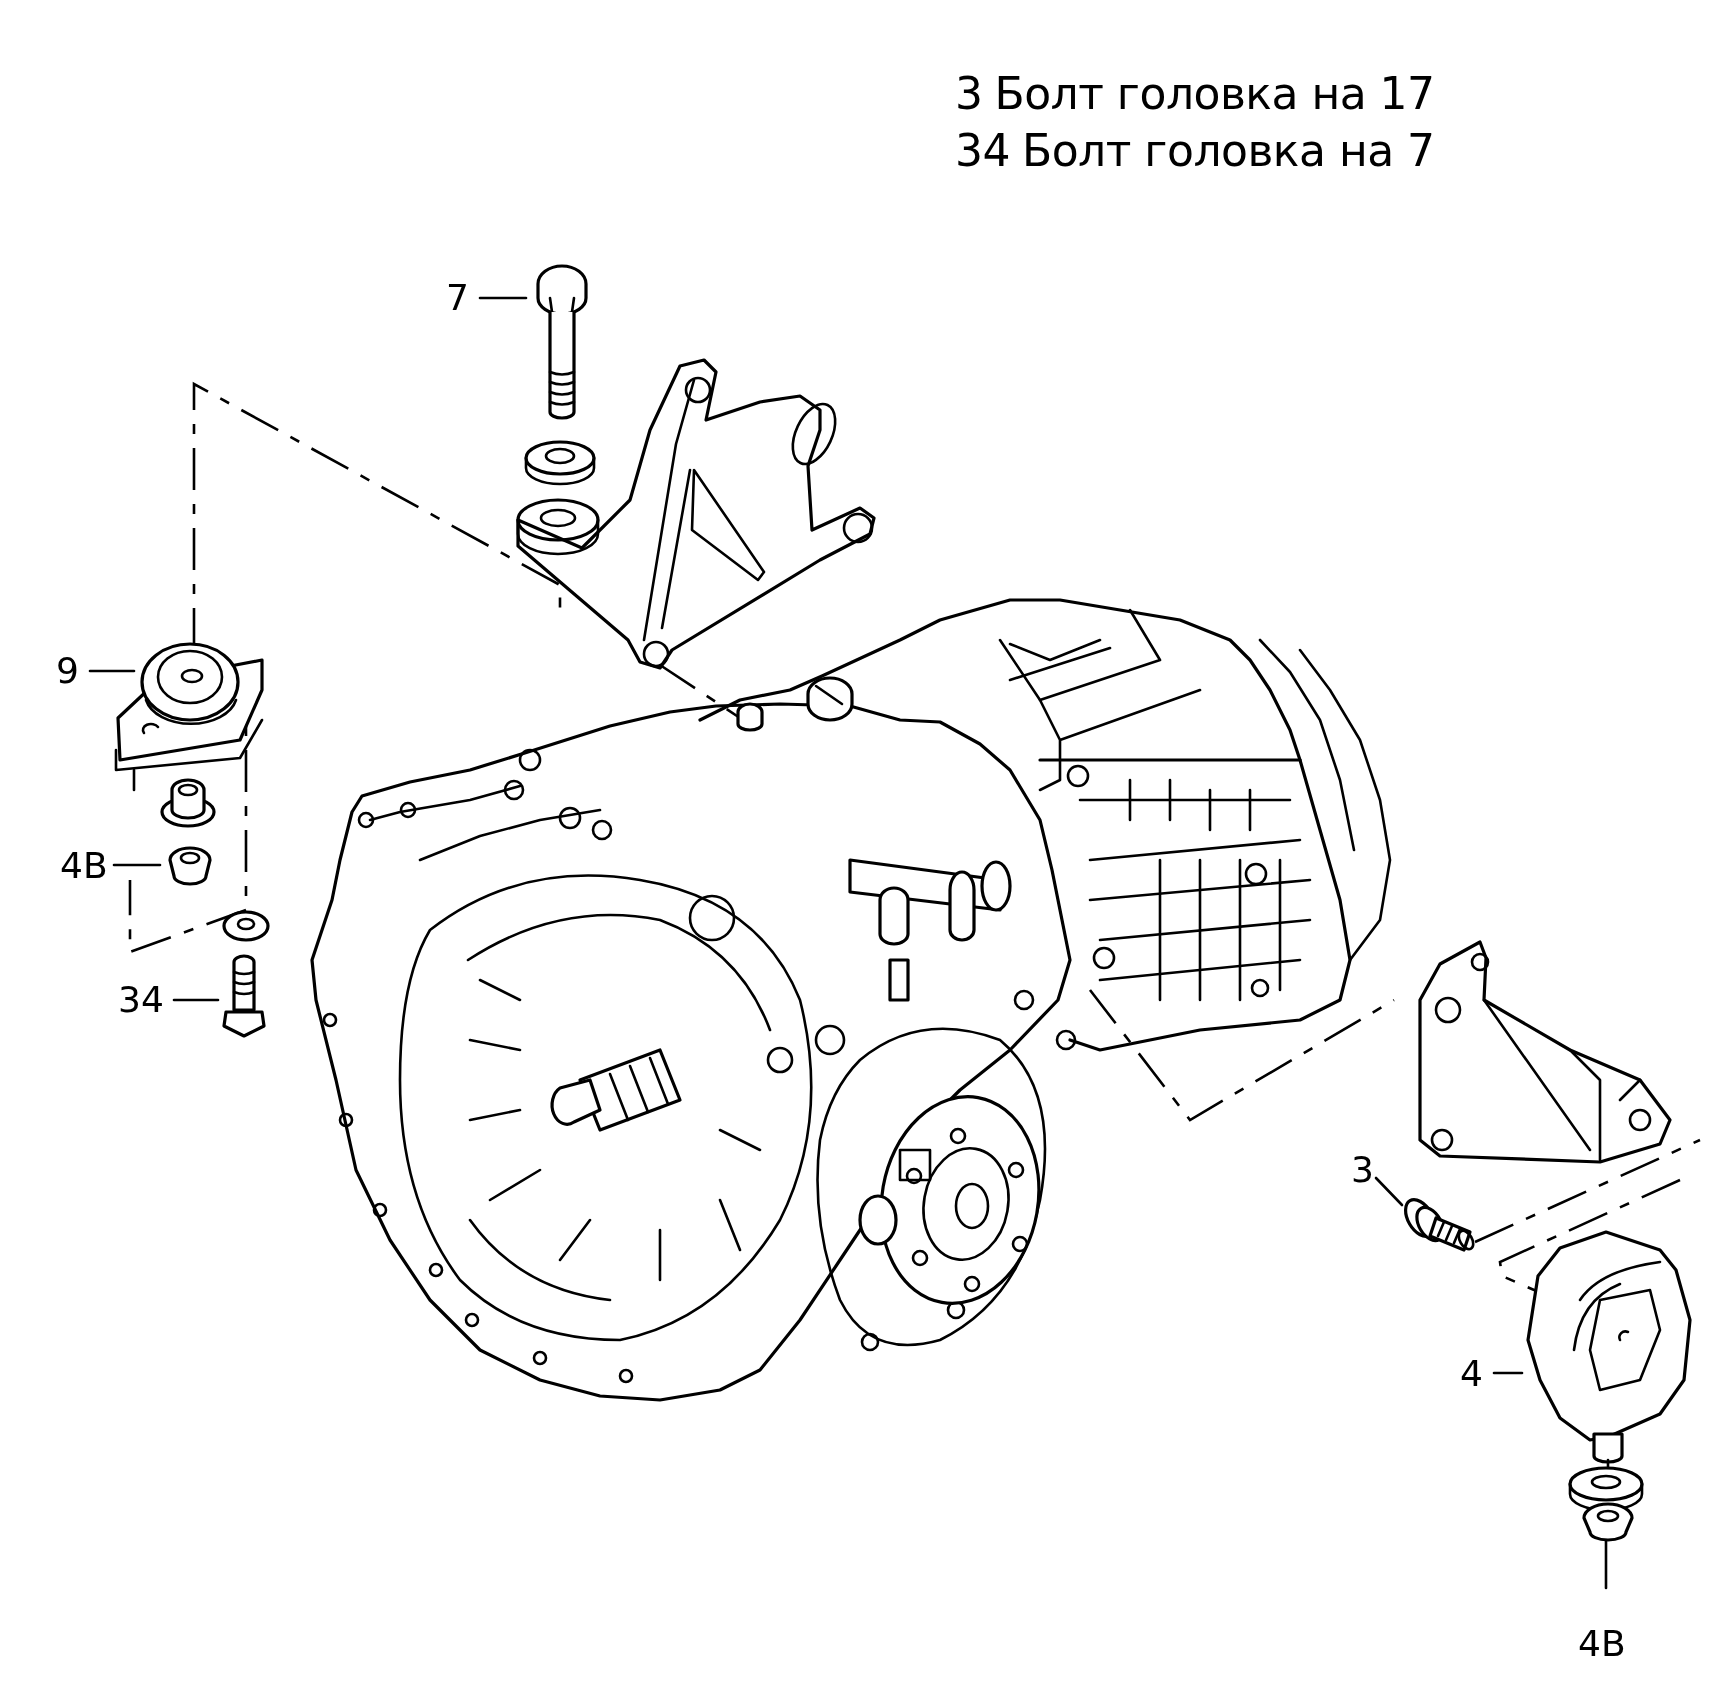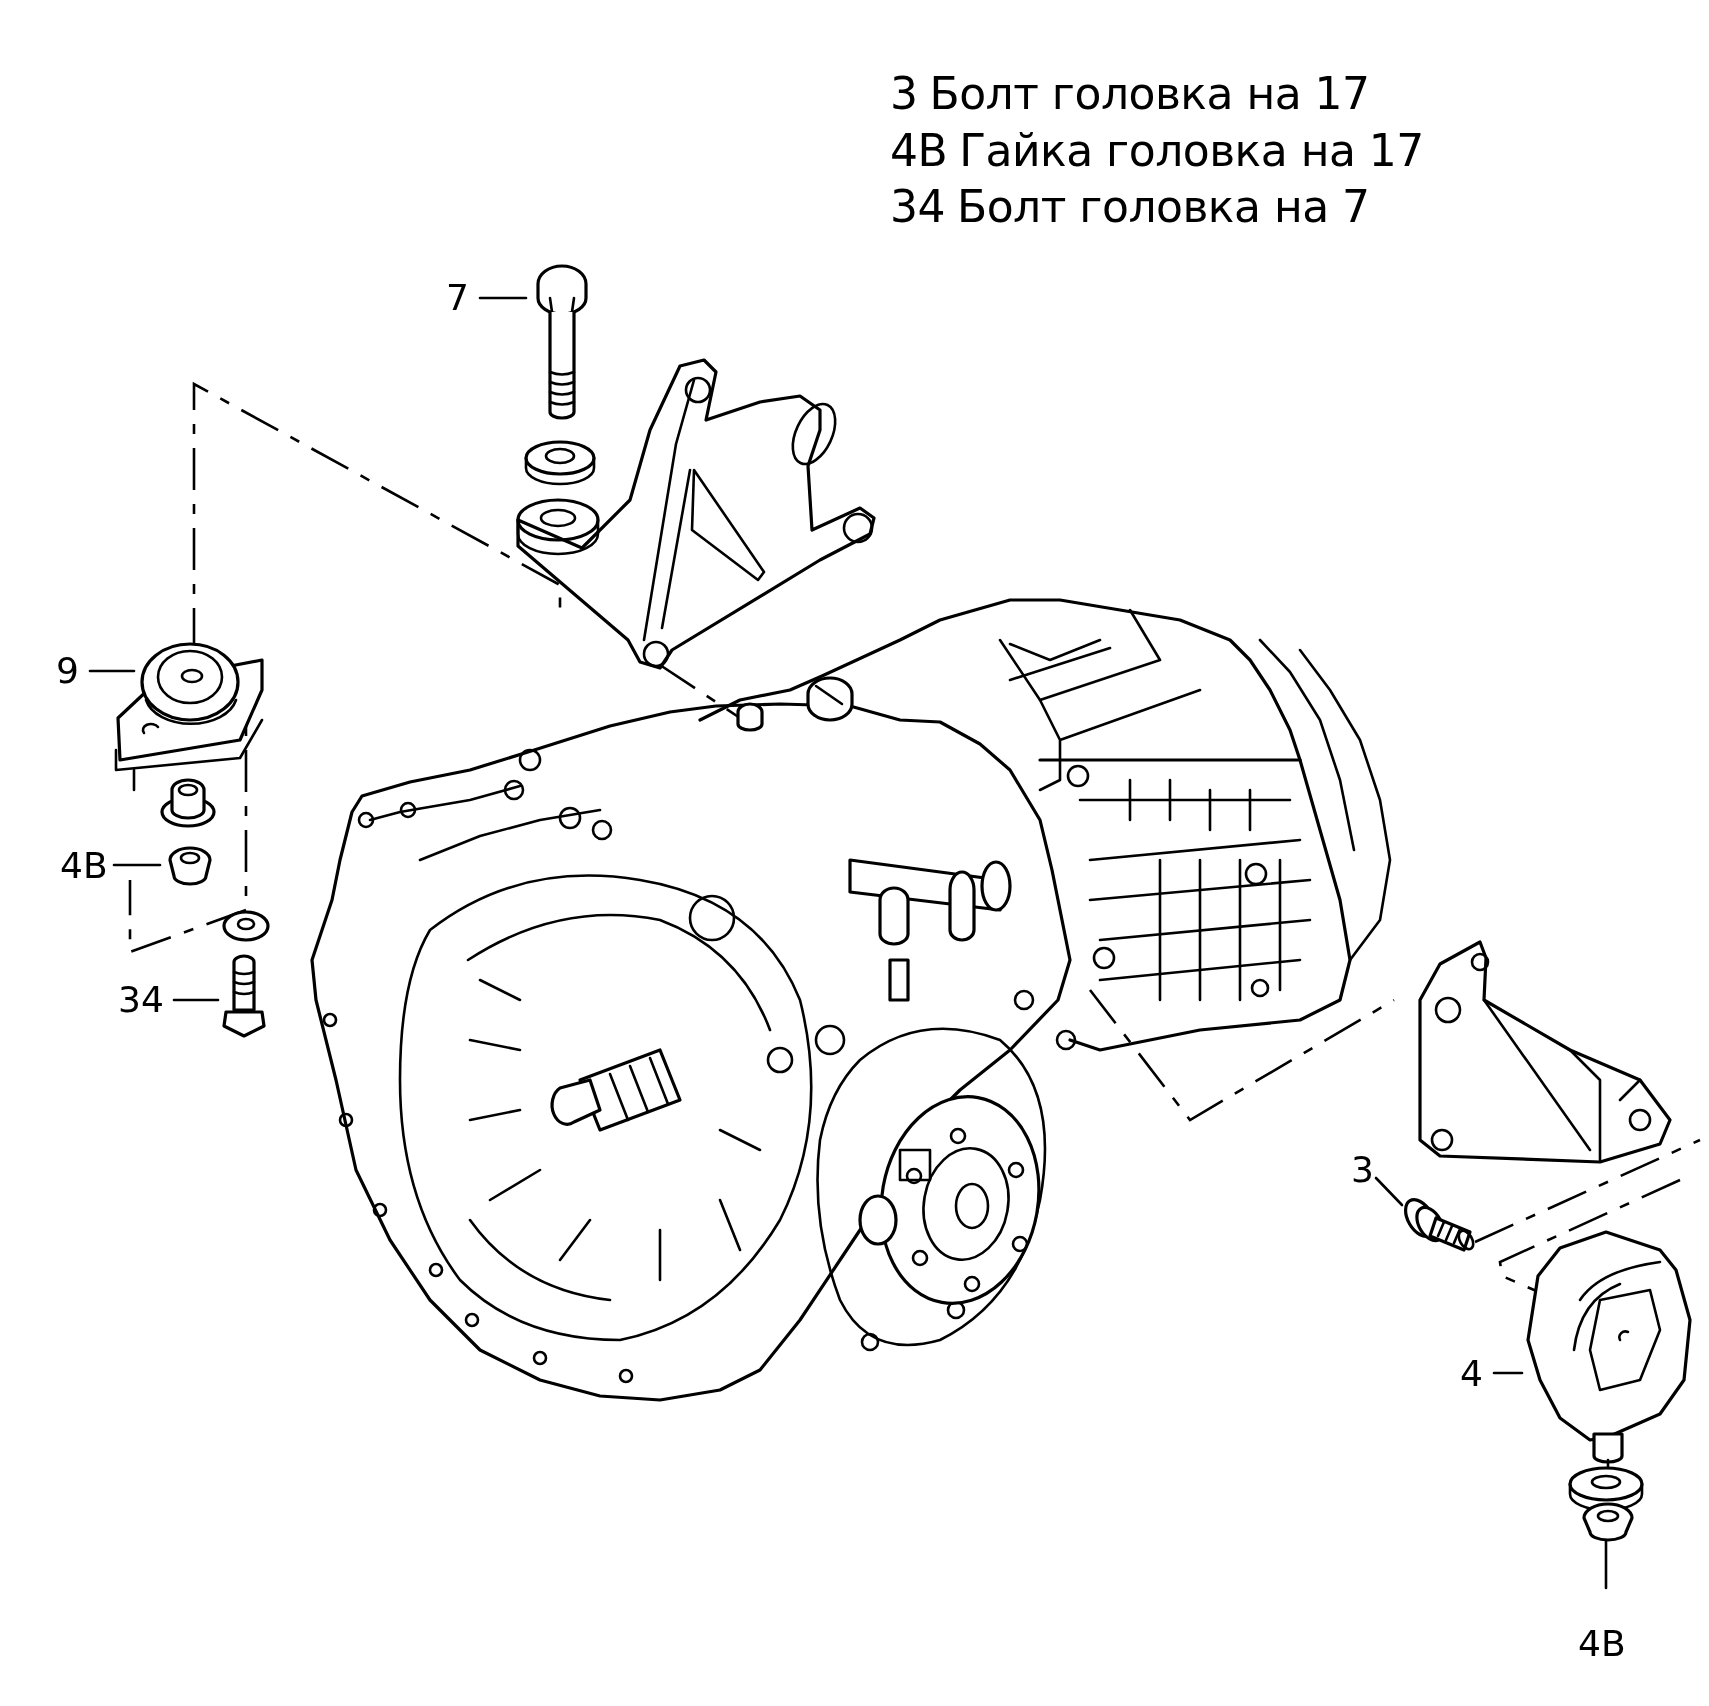--- a/index.html
+++ b/index.html
@@ -3,21 +3,21 @@
   <meta charset="utf-8">
   <style>
     html, body { margin: 0; padding: 0; background: #ffffff; }
     body { width: 1709px; height: 1706px; position: relative; overflow: hidden; font-family: "DejaVu Sans", sans-serif; }
     #diagram { position: absolute; left: 0; top: 0; width: 1709px; height: 1706px; }
     .ln { fill: none; stroke: #000; stroke-width: 3.2; stroke-linecap: round; stroke-linejoin: round; }
     .thin { fill: none; stroke: #000; stroke-width: 2.6; stroke-linecap: round; stroke-linejoin: round; }
     .dash { fill: none; stroke: #000; stroke-width: 2.6; stroke-dasharray: 42 14 10 14; }
     .fillw { fill: #fff; stroke: #000; stroke-width: 3.2; stroke-linejoin: round; }
     .callout { font-family: "DejaVu Sans", sans-serif; font-size: 36px; fill: #000; }
-    #legend { position: absolute; left: 890px; top: 66px; margin: 0; padding: 0; list-style: none; }
+    #legend { position: absolute; left: 955px; top: 66px; margin: 0; padding: 0; list-style: none; }
     #legend li { font-family: "DejaVu Sans", sans-serif; font-size: 44px; line-height: 56.5px; color: #000; white-space: nowrap; letter-spacing: -0.5px; }
     #legend li span.num { margin-right: 12px; }
   </style>
 </head>
 <body>
 
 <svg id="diagram" viewBox="0 0 1709 1706" xmlns="http://www.w3.org/2000/svg">
 
   <text class="callout" x="446" y="310">7</text>
   <line class="thin" x1="480" y1="298" x2="526" y2="298"></line>
@@ -209,15 +209,14 @@
     <ellipse class="thin" cx="1606" cy="1482" rx="14" ry="6"></ellipse>
   </g>
   <g>
     <path class="fillw" d="M1584 1518 a24 14 0 0 1 48 0 l-6 14 a18 8 0 0 1 -36 0 Z"></path>
     <ellipse class="thin" cx="1608" cy="1516" rx="10" ry="5"></ellipse>
   </g>
 </svg>
 
 <ul id="legend">
   <li><span class="num">3</span><span>Болт головка на 17</span></li>
-  <li><span class="num">4B</span><span>Гайка головка на 17</span></li>
   <li><span class="num">34</span><span>Болт головка на 7</span></li>
 </ul>
 
 </body></html>

